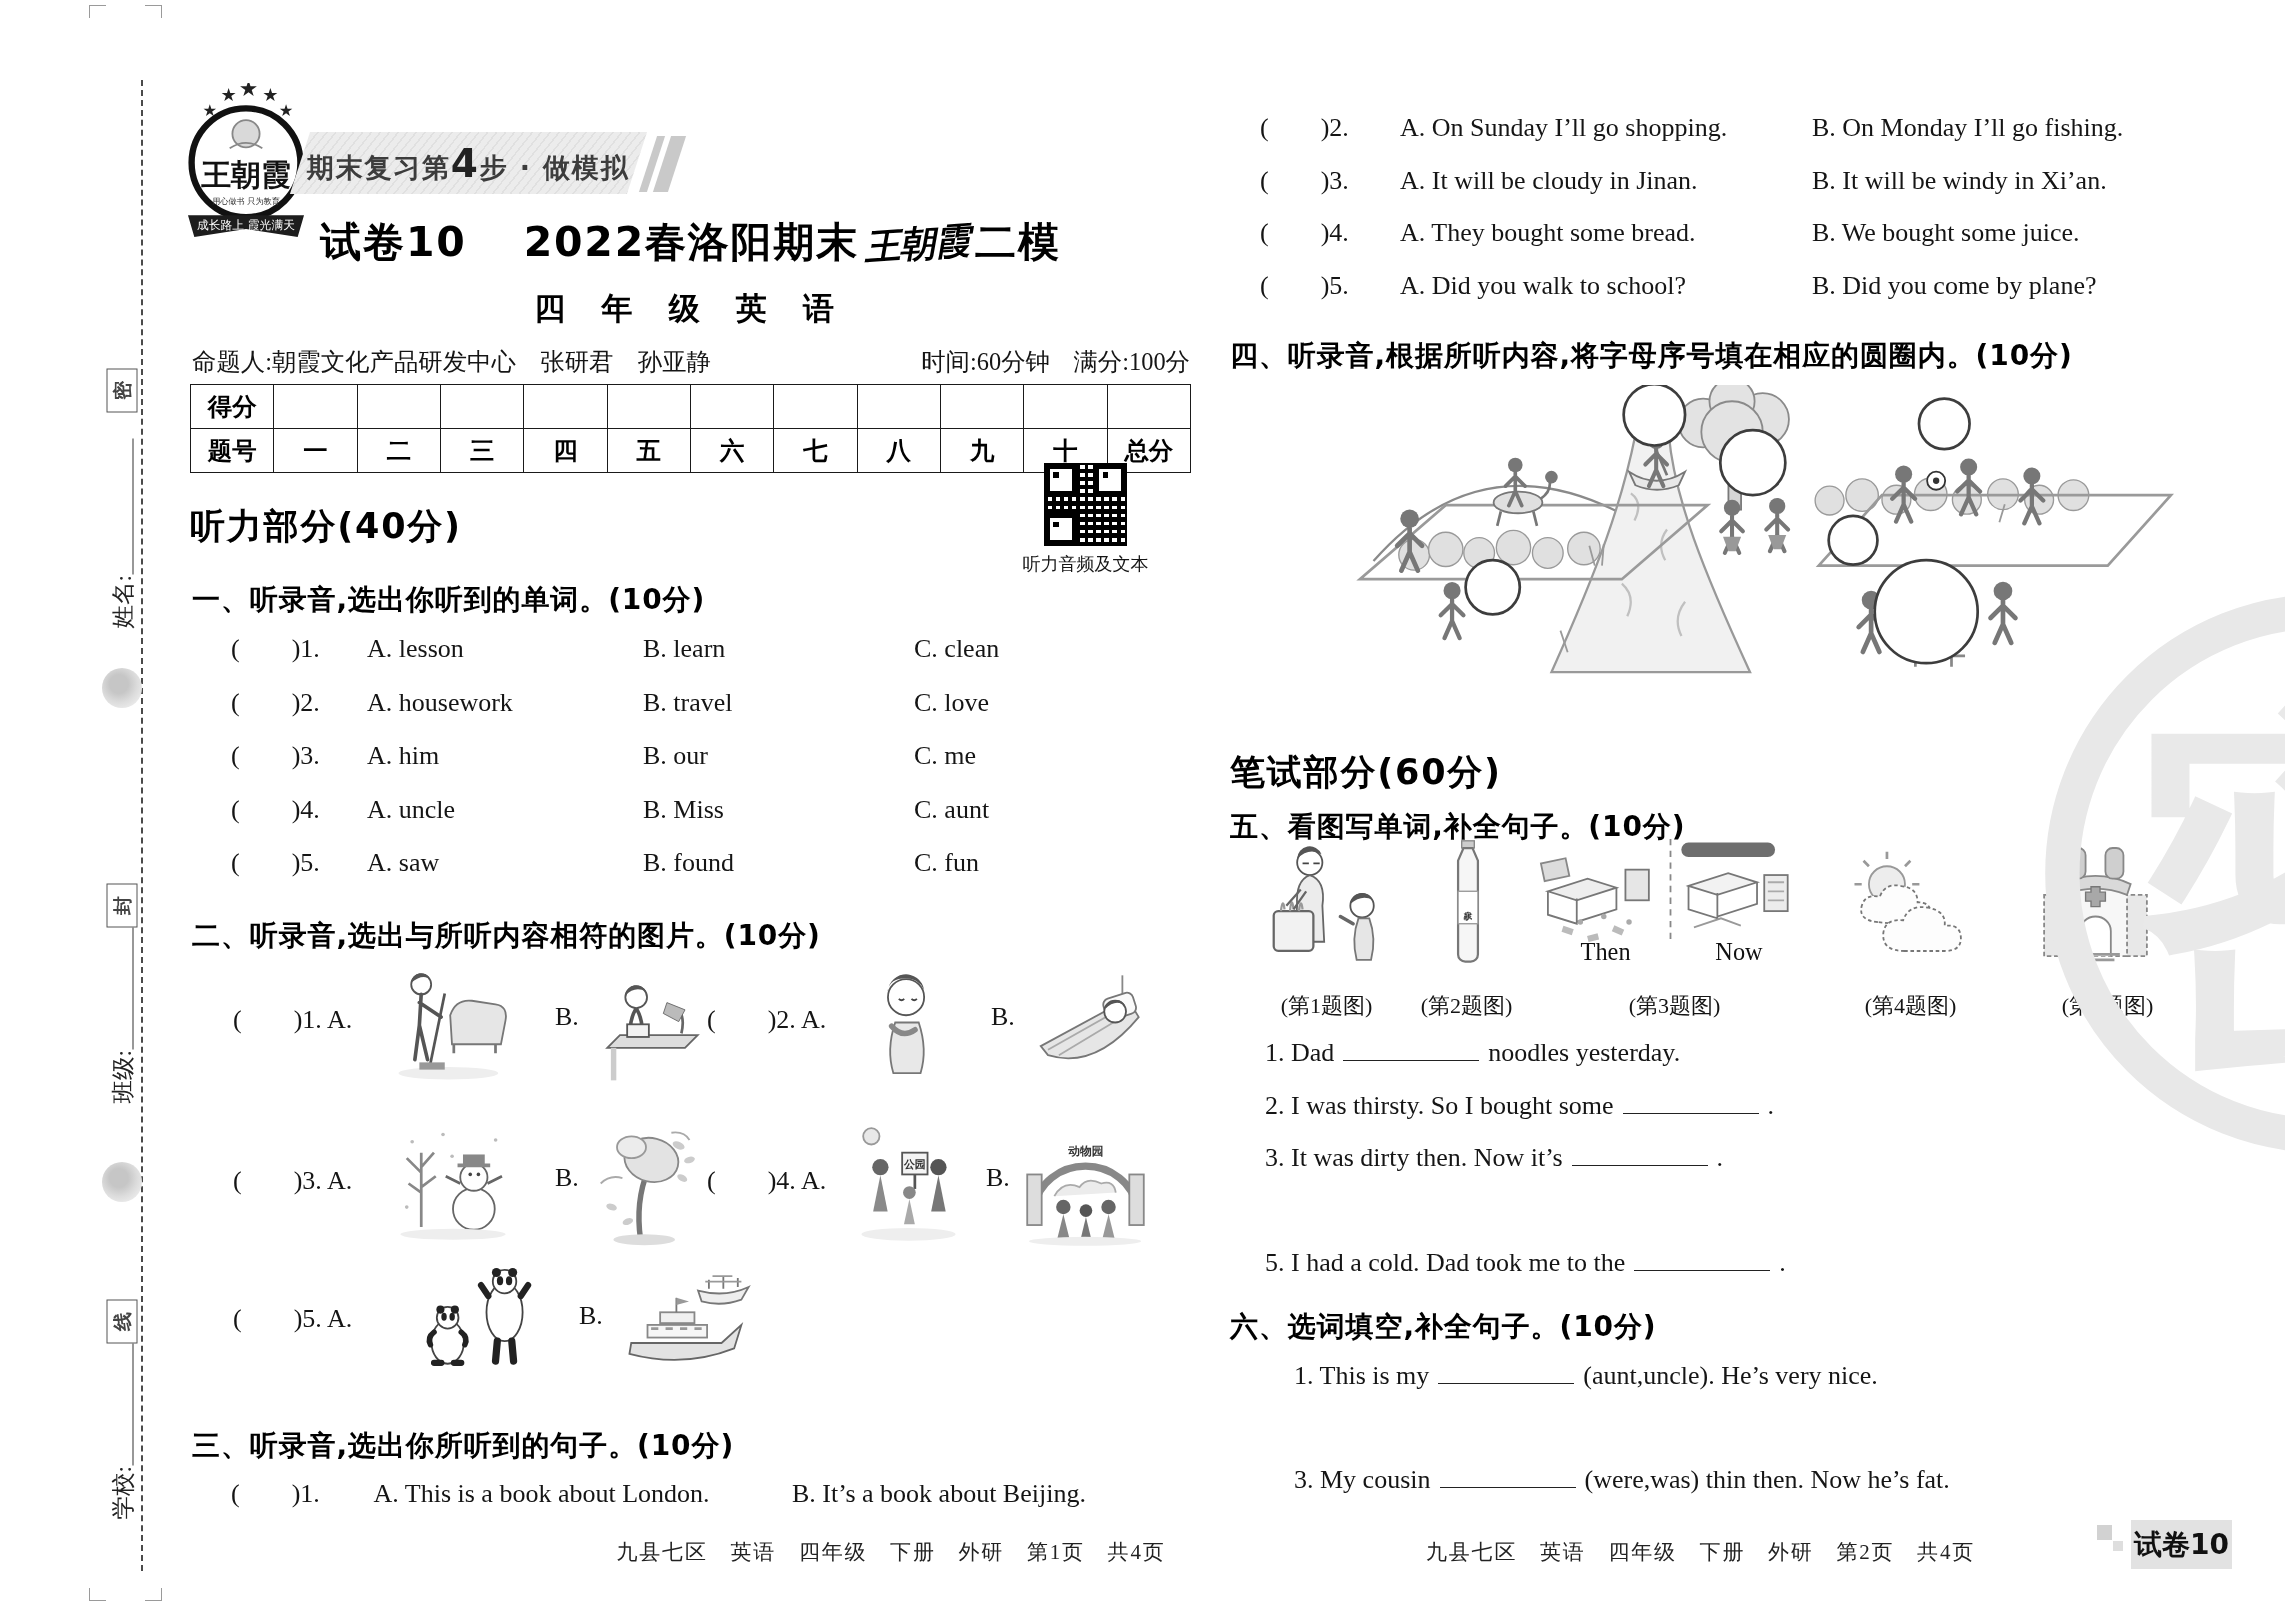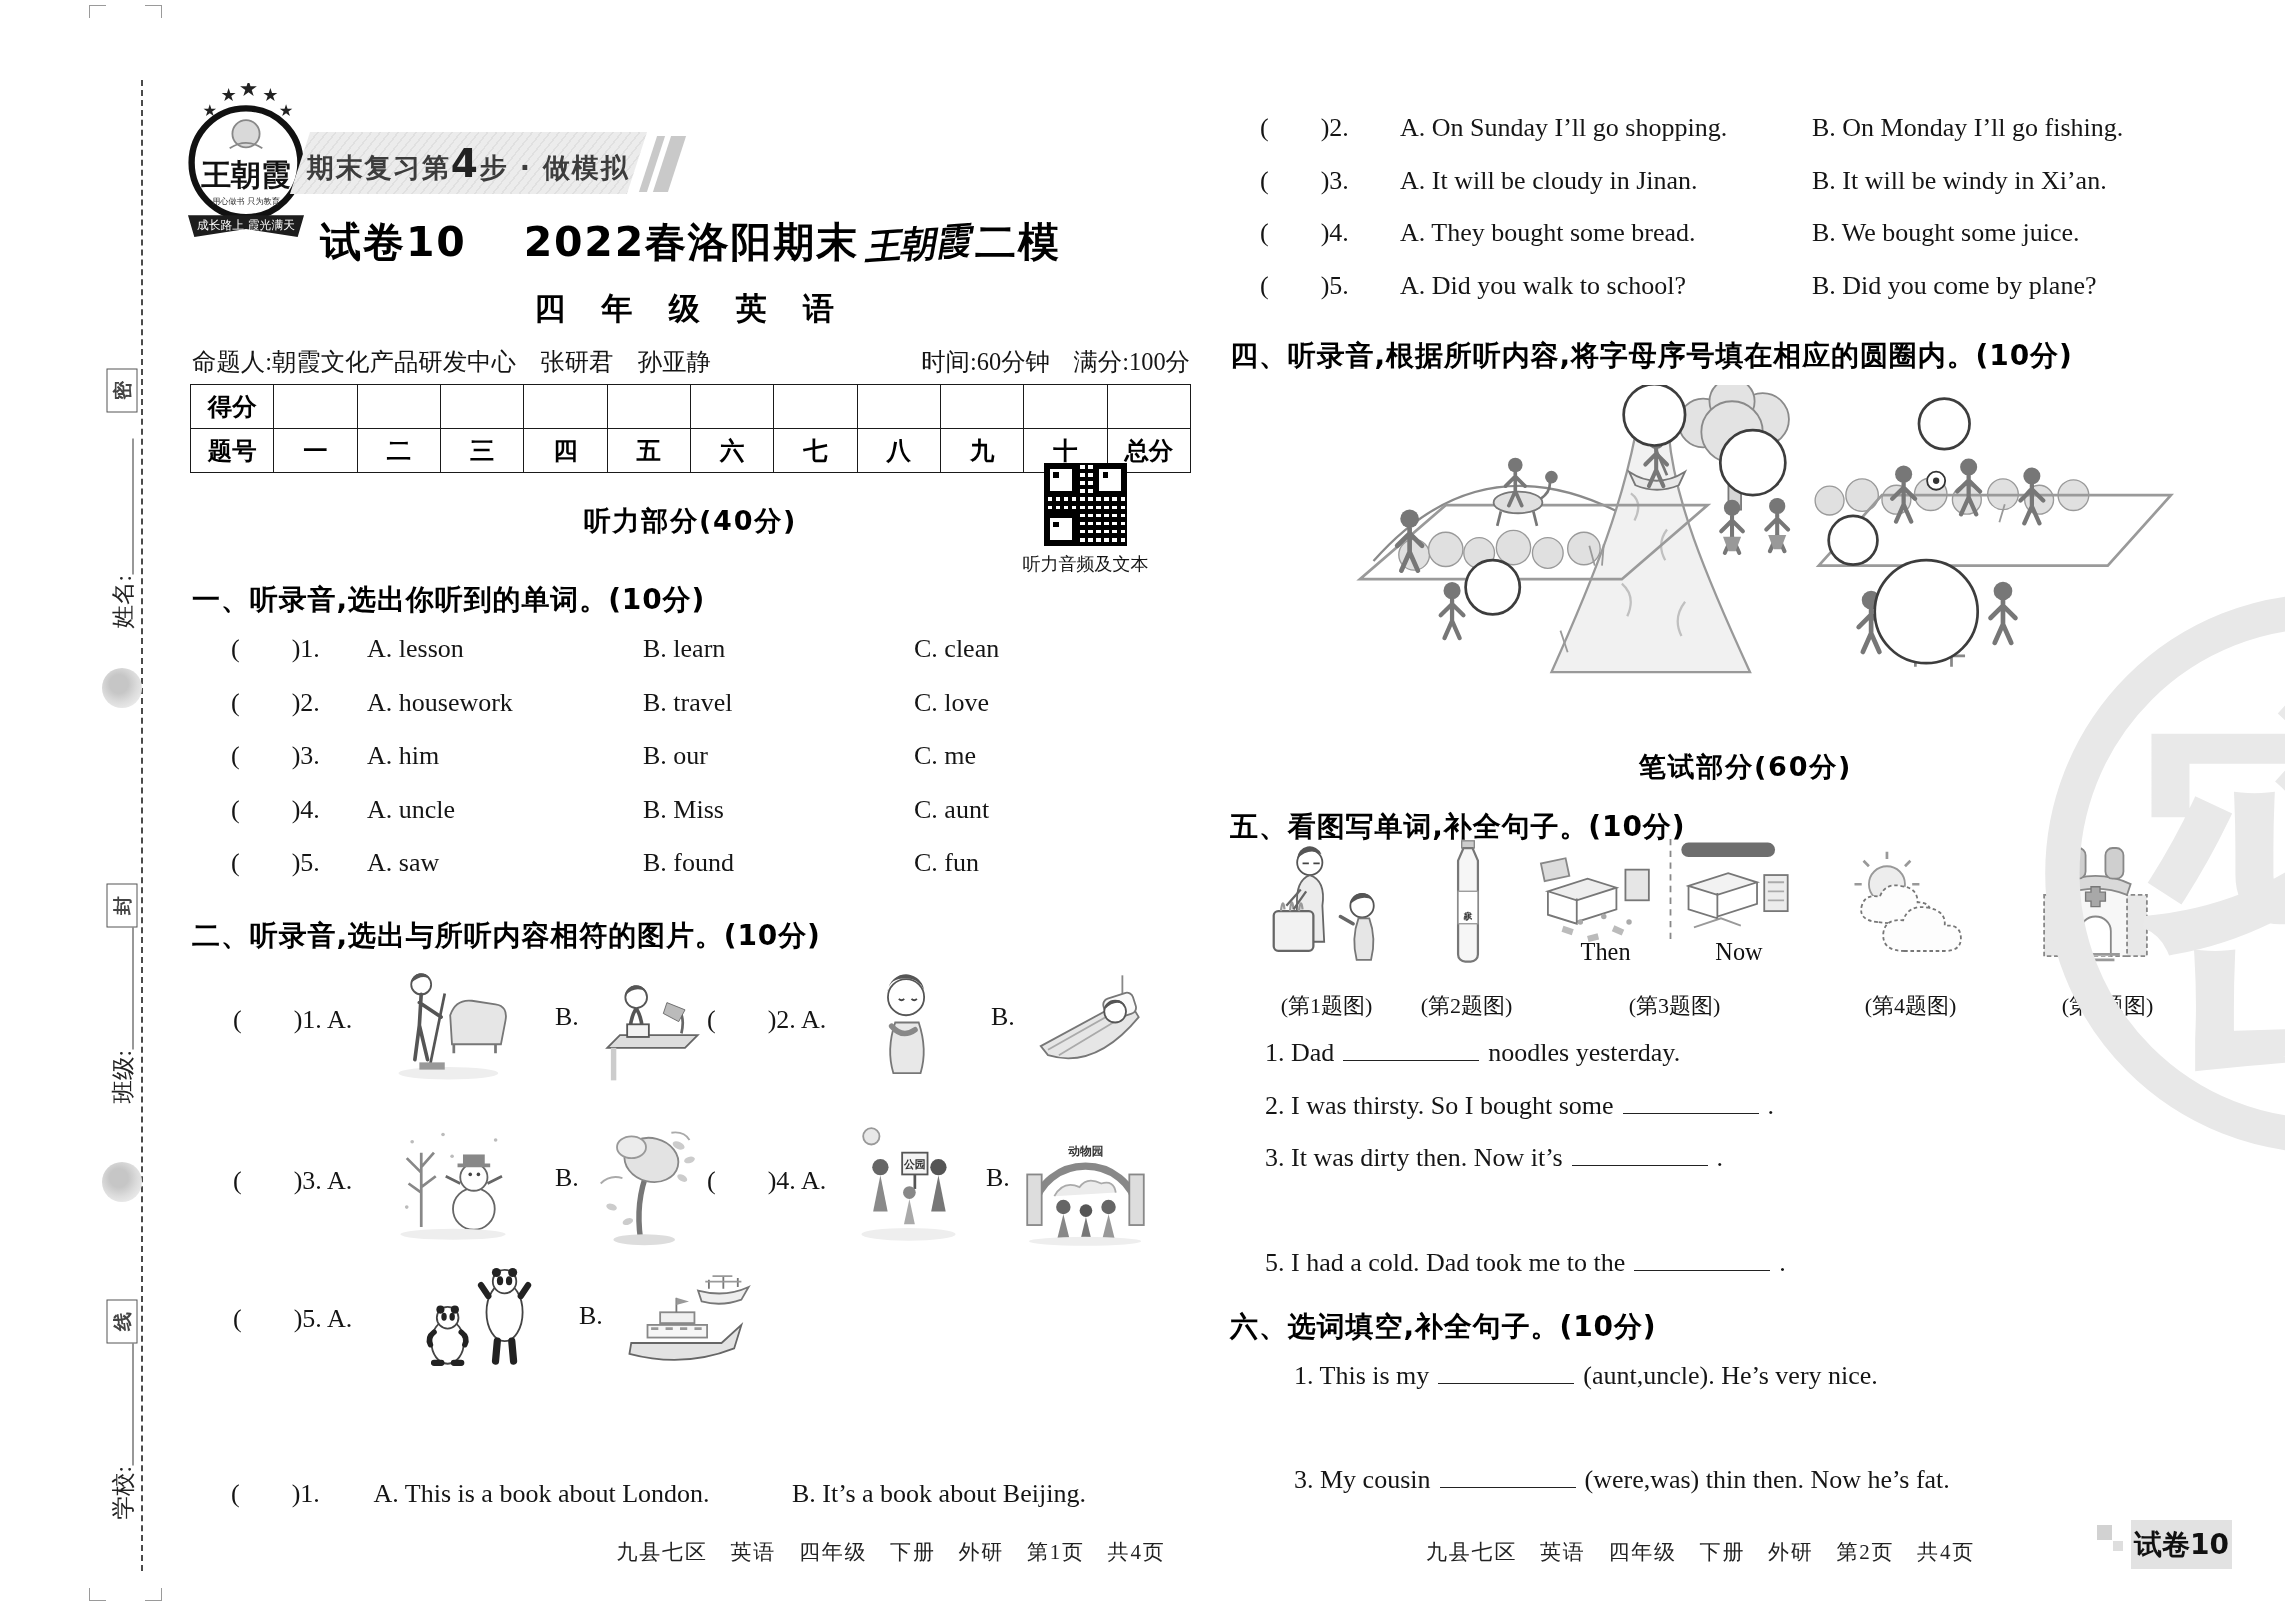--- a/index.html
+++ b/index.html
@@ -1,21 +1,21 @@
 <!DOCTYPE html>
 <html style="font-size:14.5px"><head>
 <meta charset="utf-8">
 <style>
   html,body{margin:0;padding:0;background:#f4f4f4}
   #page{position:relative;width:2286px;height:1618px;background:#ffffff;overflow:hidden;
         color:#151515;font-family:"Liberation Serif",serif}
   .abs{position:absolute}
   .hz{font-family:"DejaVu Sans","Liberation Sans",sans-serif;font-weight:700;color:#000}
   .sec{font-size:28px;letter-spacing:0.9px;white-space:nowrap}
-  .part{font-size:27px;text-align:center;letter-spacing:1.8px}
+  .part{font-size:35px;letter-spacing:1.8px}
   .item{font-size:26px;white-space:nowrap}
   .lab{display:inline-block}
   .blank{display:inline-block;width:136px;height:20px;border-bottom:1.8px solid #222;margin:0 9px;vertical-align:baseline}
   .cap{font-size:22px;text-align:center;white-space:nowrap}
   .foot{font-size:21px;letter-spacing:1.8px;text-align:center;color:#222;white-space:nowrap}
   
   table.score{border-collapse:collapse;width:1001px;table-layout:fixed}
   table.score td{border:1.8px solid #1a1a1a;height:41px;text-align:center;
       font:700 24.4px "DejaVu Sans","Liberation Sans",sans-serif;color:#000}
   
@@ -293,20 +293,21 @@
       <path d="M100,18 h40 M108,12 h22" stroke="#999" stroke-width="2"></path>
       <path d="M18,86 h100 l22,-20 -8,26 q-56,22 -116,6 z" fill="#e3e3e3" stroke="#666" stroke-width="2"></path>
       <rect x="36" y="66" width="66" height="14" fill="#f6f6f6" stroke="#888" stroke-width="2"></rect>
       <rect x="50" y="52" width="38" height="12" fill="#f0f0f0" stroke="#888" stroke-width="2"></rect>
       <line x1="68" y1="52" x2="68" y2="36" stroke="#777" stroke-width="2"></line>
         <path d="M68,36 l14,4 -14,4 z" fill="#999"></path>
       <path d="M40,70 h8 M56,70 h8 M72,70 h8 M88,70 h8" stroke="#999" stroke-width="3"></path>
     </svg>
   </div>
 
+  <div class="abs hz sec" style="left:192px;top:1427px">三、听录音,选出你所听到的句子。(10分)</div>
   <div class="abs item" style="left:231px;top:1476px;width:963px">
     <span class="lab" style="width:136px">(　　)1.</span>
     <span class="lab" style="width:412px">A. This is a book about London.</span>
     <span class="lab">B. It’s a book about Beijing.</span>
   </div>
 
   <div class="abs foot" style="left:389px;top:1538px;width:1004px">九县七区　英语　四年级　下册　外研　第1页　共4页</div>
 
   <div class="abs item" style="left:1260px;top:110px;width:1004px"><span class="lab" style="width:140px">(　　)2.</span><span class="lab" style="width:412px">A. On Sunday I’ll go shopping.</span><span class="lab">B. On Monday I’ll go fishing.</span></div>
   <div class="abs item" style="left:1260px;top:163px;width:1004px"><span class="lab" style="width:140px">(　　)3.</span><span class="lab" style="width:412px">A. It will be cloudy in Jinan.</span><span class="lab">B. It will be windy in Xi’an.</span></div>

